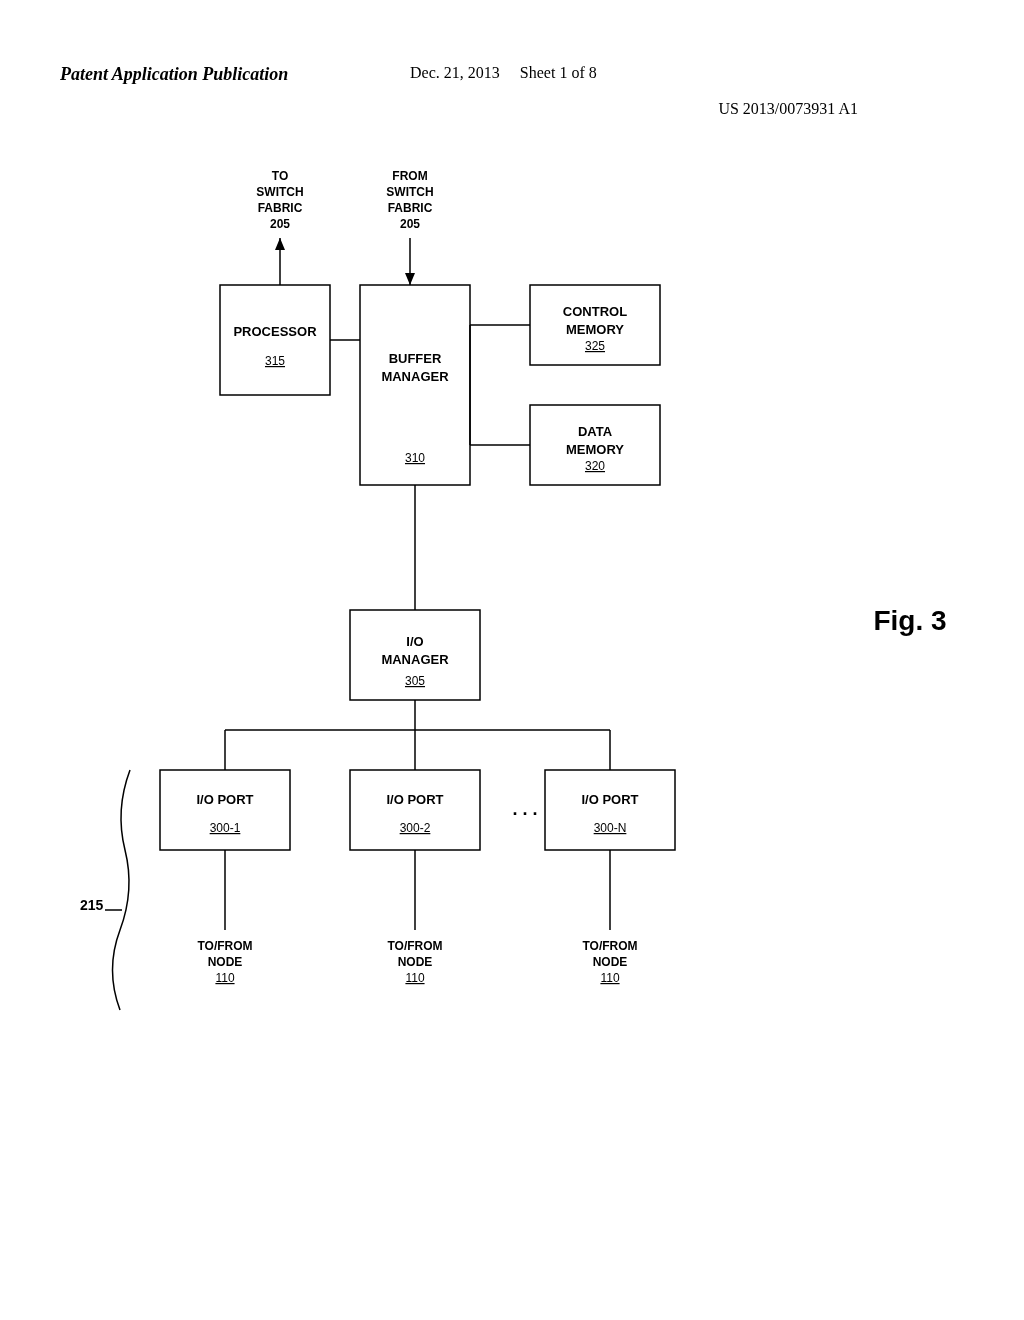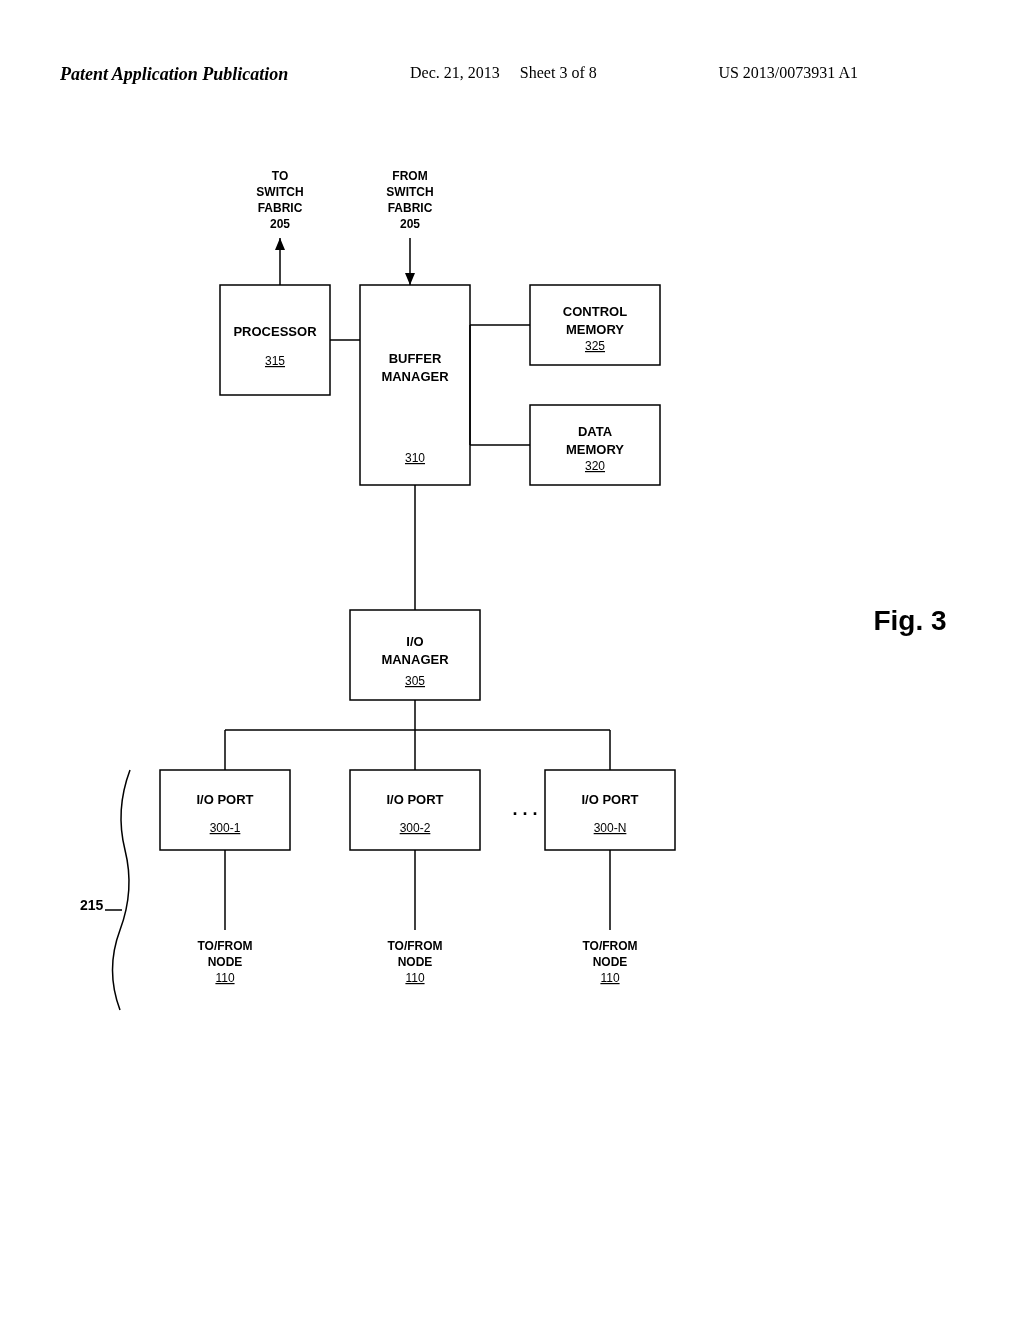--- a/index.html
+++ b/index.html
@@ -38,20 +38,21 @@
     }
 
     .header-center {
       font-size: 16px;
       text-align: center;
     }
 
     .header-right {
       font-size: 16px;
       text-align: center;
+      margin-top: 36px;
     }
 
     
     .diagram-svg {
       position: absolute;
       top: 0;
       left: 0;
       width: 100%;
       height: 100%;
     }
@@ -93,21 +94,21 @@
   </style>
 </head>
 <body>
 
 <div class="page">
 
   <div class="header">
     <div class="header-left">Patent Application Publication</div>
     <div class="header-center">
       <span>Dec. 21, 2013</span>&nbsp;&nbsp;&nbsp;&nbsp;
-      <span>Sheet 3 of 8</span>
+      <span>Sheet 1 of 8</span>
     </div>
     <div class="header-right">US 2013/0073931 A1</div>
   </div>
 
   <svg class="diagram-svg" viewBox="0 0 900 1100" style="position:absolute;top:150px;left:50px;width:900px;height:1100px;">
 
     <text class="label-text" x="230" y="30">TO</text>
     <text class="label-text" x="230" y="46">SWITCH</text>
     <text class="label-text" x="230" y="62">FABRIC</text>
     <text class="label-text" x="230" y="78">205</text>

